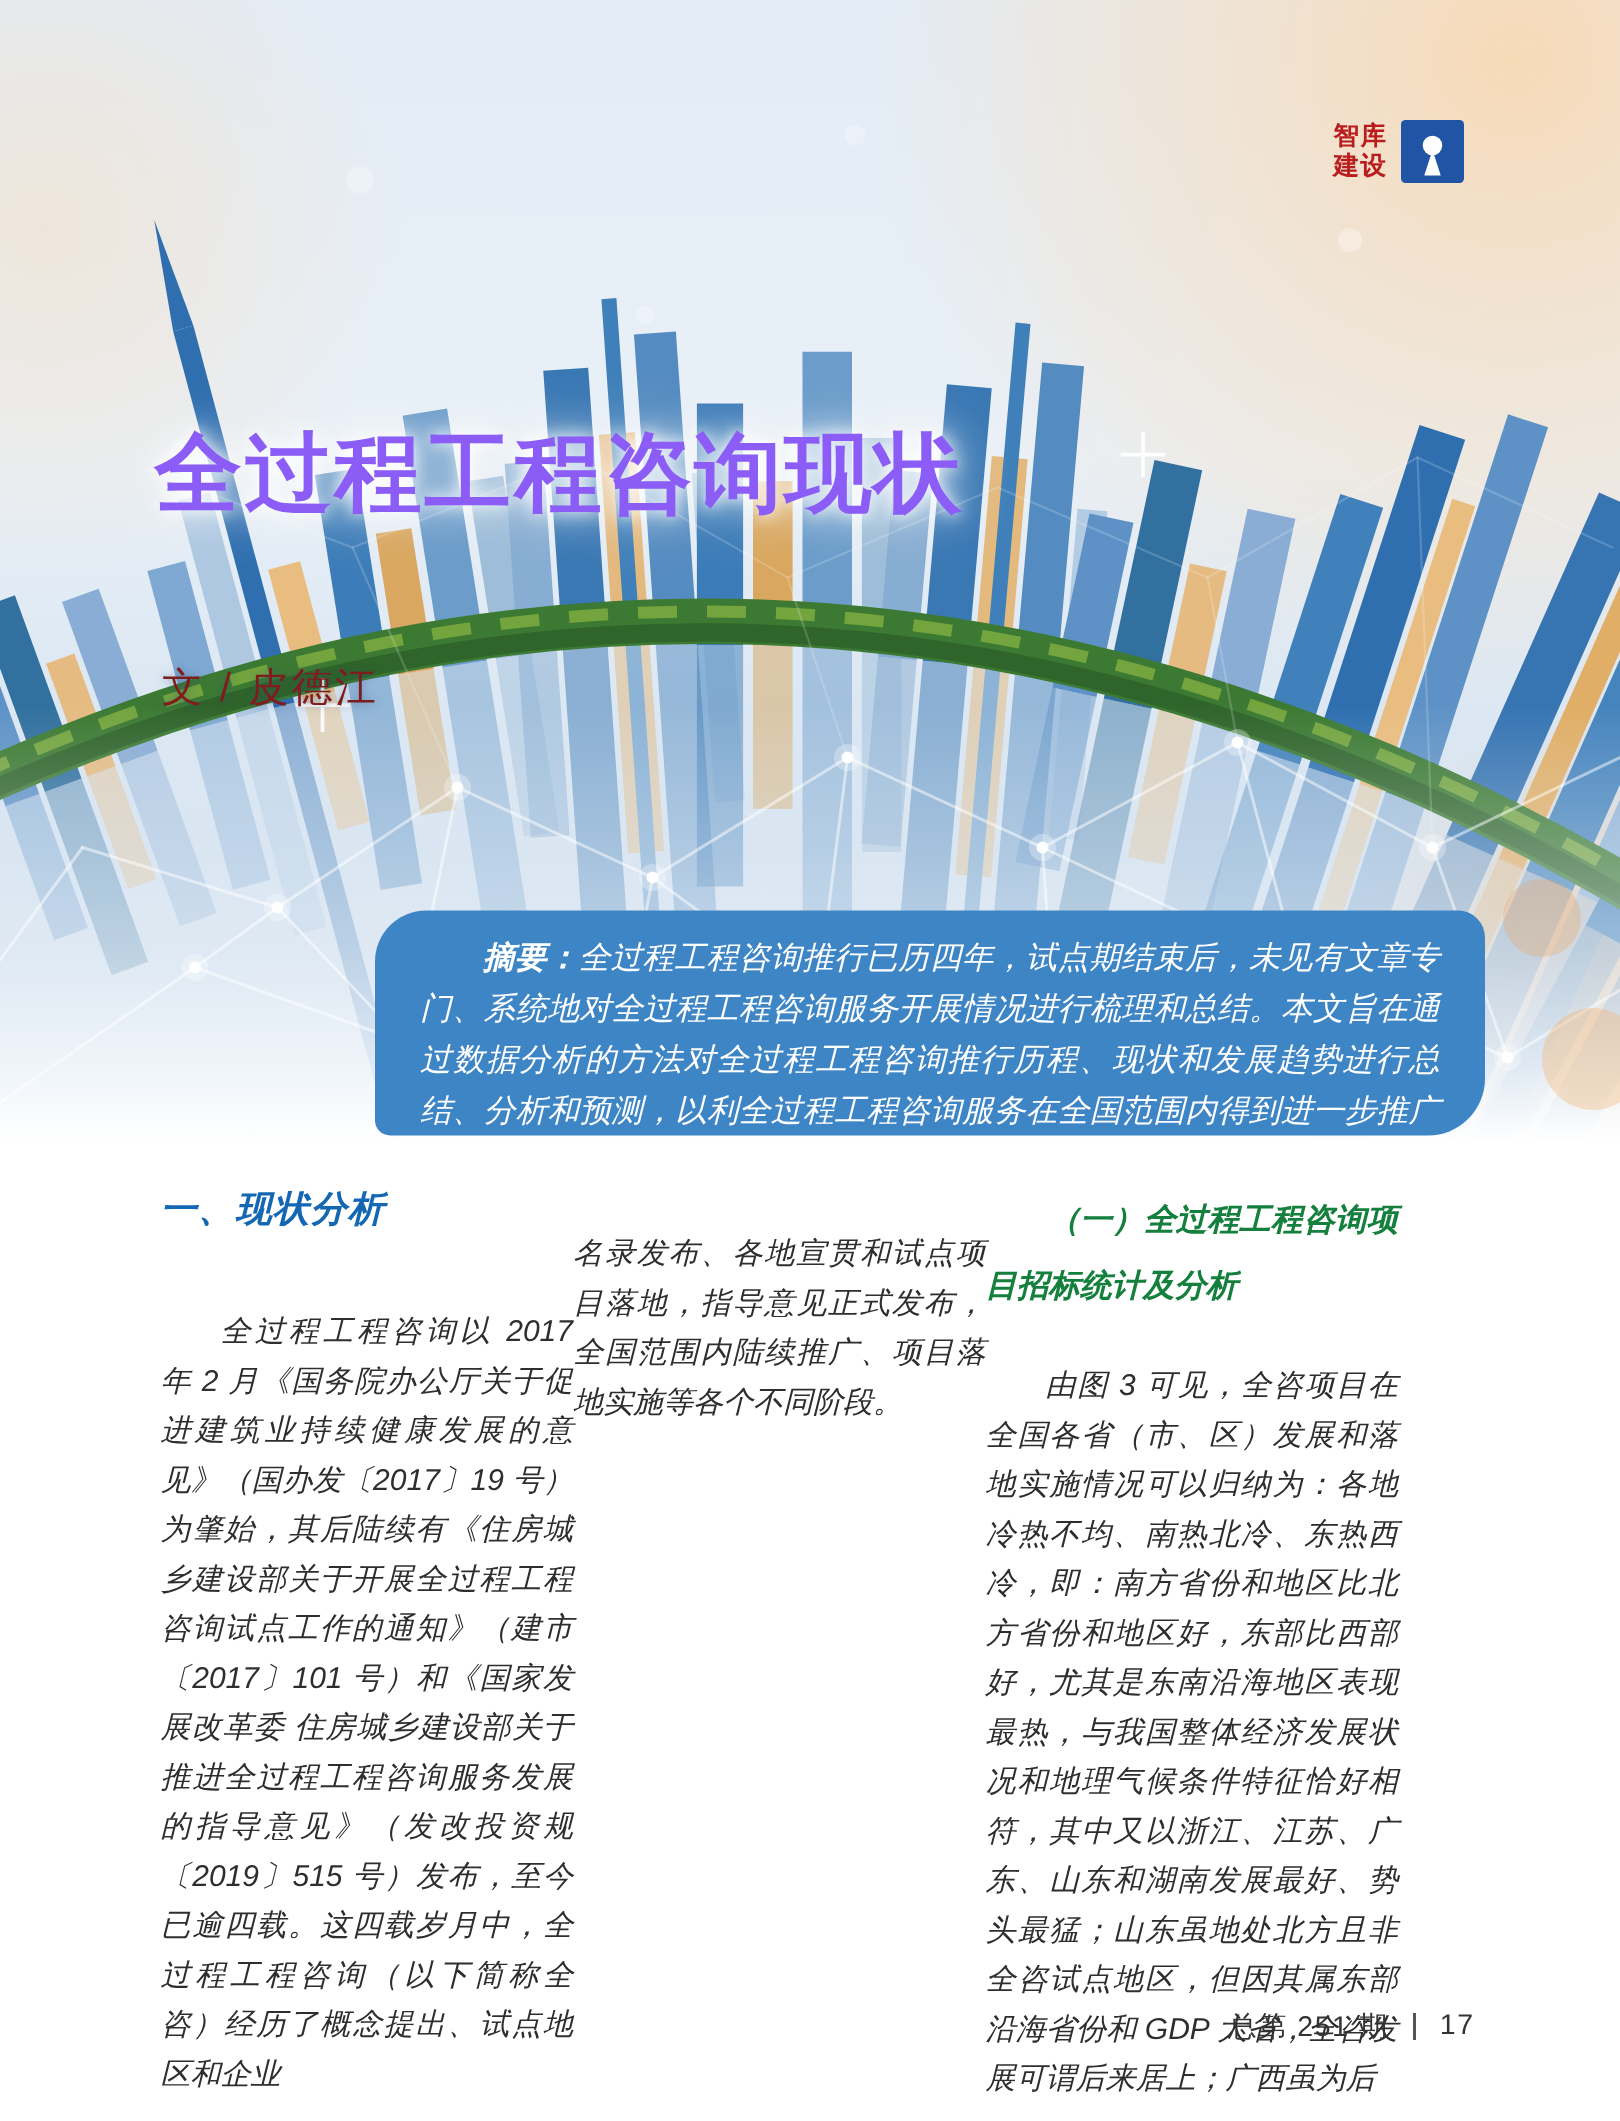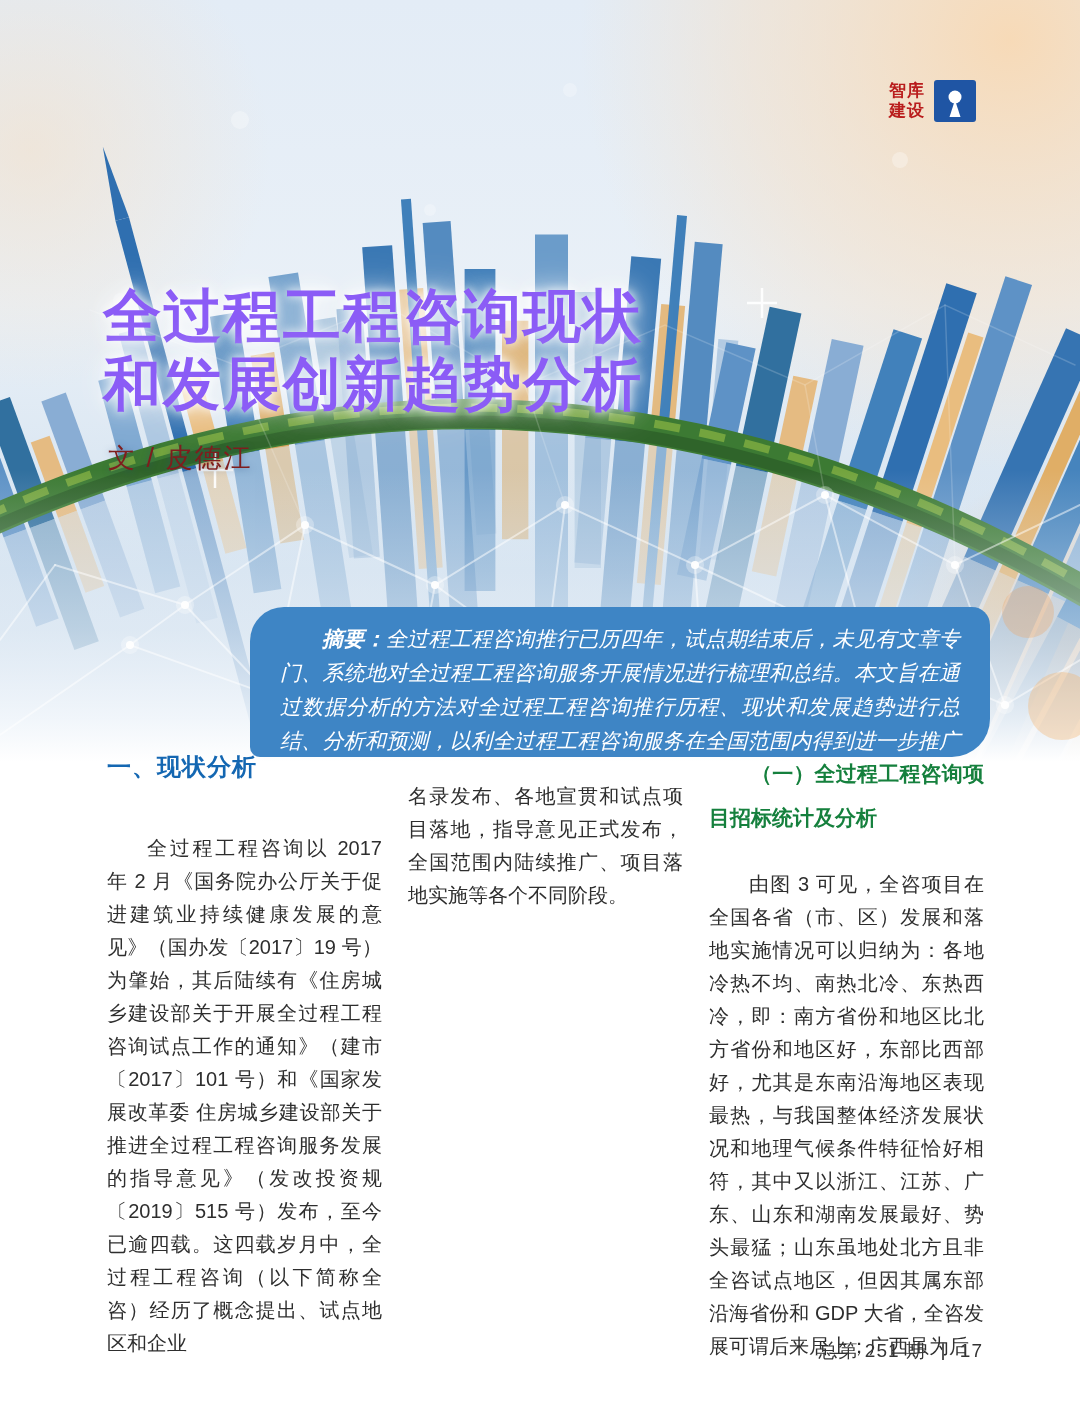--- a/index.html
+++ b/index.html
@@ -27,21 +27,21 @@
 
   .abstract {
     position:absolute; left:250px; top:607px; width:740px; height:150px;
     background:#3e85c5; border-radius:34px 18px 38px 10px;
     padding:15px 30px 0 30px; color:#ffffff; font-size:21px; line-height:34px;
     text-align:justify; font-style:italic;
   }
   .abstract p { text-indent:2em; }
   .abstract .abstract-label { font-weight:bold; }
 
-  .columns { position:absolute; left:107px; top:752px; width:878px; display:flex; gap:26px; color:#2e2e2e; }
+  .columns { position:absolute; left:107px; top:792px; width:878px; display:flex; color:#2e2e2e;font-style:italic; }
   .col { width:275px; font-size:20px; line-height:33px; text-align:justify; }
   .col p { text-indent:2em;margin-top:28px; }
   .section-heading { color:#1467b2; font-size:24px; font-weight:bold; line-height:30px; margin-bottom:50px; letter-spacing:1px; }
   .subsection-heading { font-size:21px; font-weight:bold; line-height:44px; text-indent:2em; text-align:justify; margin-bottom:6px; color:#15803d; }
 
   .footer { position:absolute; right:97px; top:1338px; display:flex; align-items:center; gap:16px; font-size:19px; color:#333333; letter-spacing:1px; }
   .footer-divider { width:2px; height:18px; background:#555555; }
 </style>
 </head>
 <body>
@@ -243,21 +243,20 @@
     </div>
     <svg class="badge-icon" viewBox="0 0 42 42" xmlns="http://www.w3.org/2000/svg">
       <rect width="42" height="42" rx="3" fill="#1f55a4"></rect>
       <circle cx="21" cy="17" r="6.5" fill="#ffffff"></circle>
       <path d="M21 20 L26.5 37 L15.5 37 Z" fill="#ffffff"></path>
     </svg>
   </div>
 
   <div class="title-block">
     <div>全过程工程咨询现状</div>
-    <div>和发展创新趋势分析</div>
   </div>
   <div class="byline">文 / 皮德江</div>
 
   <div class="abstract">
     <p><span class="abstract-label">摘要：</span><span>全过程工程咨询推行已历四年，试点期结束后，未见有文章专门、系统地对全过程工程咨询服务开展情况进行梳理和总结。本文旨在通过数据分析的方法对全过程工程咨询推行历程、现状和发展趋势进行总结、分析和预测，以利全过程工程咨询服务在全国范围内得到进一步推广和落地实施。</span></p>
   </div>
 
   <div class="columns">
     <div class="col">
       <div class="section-heading">一、现状分析</div>

